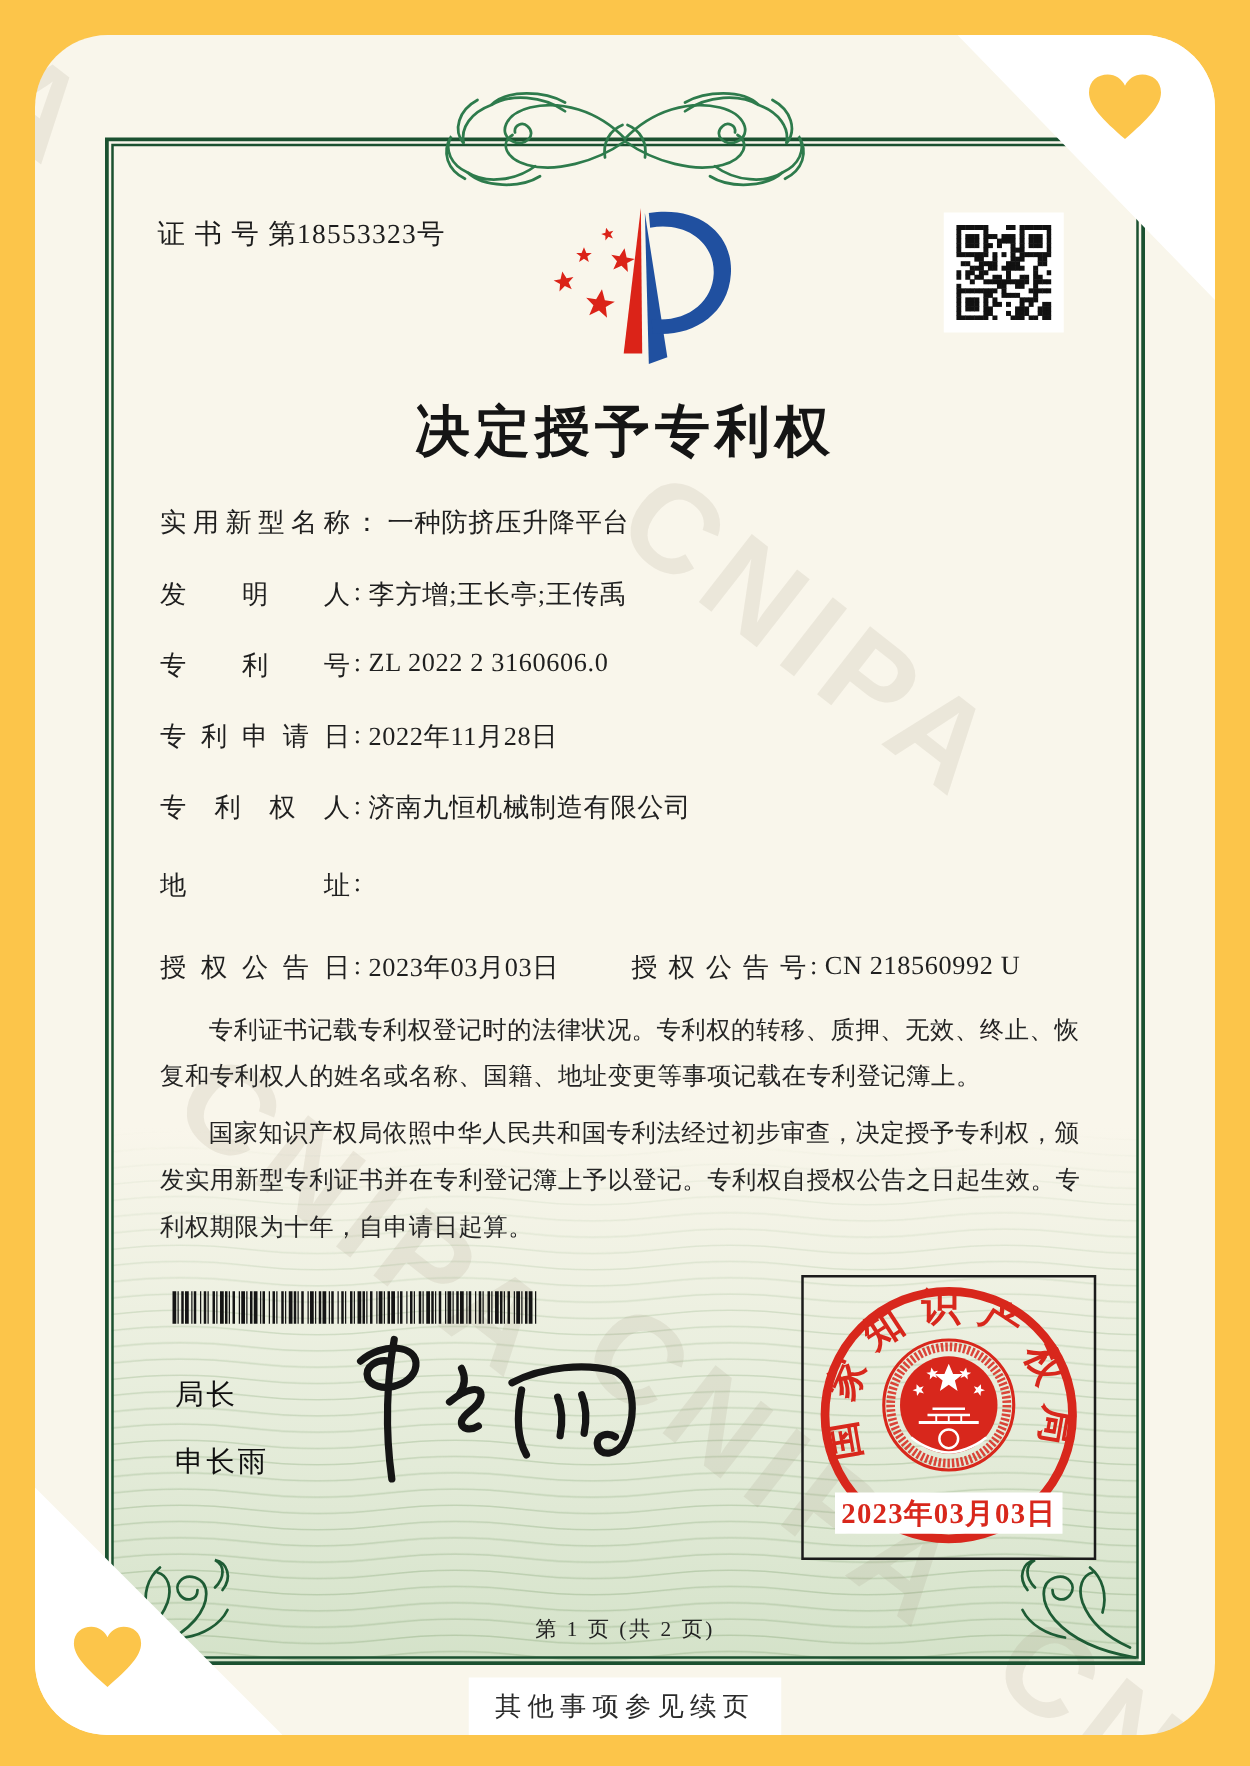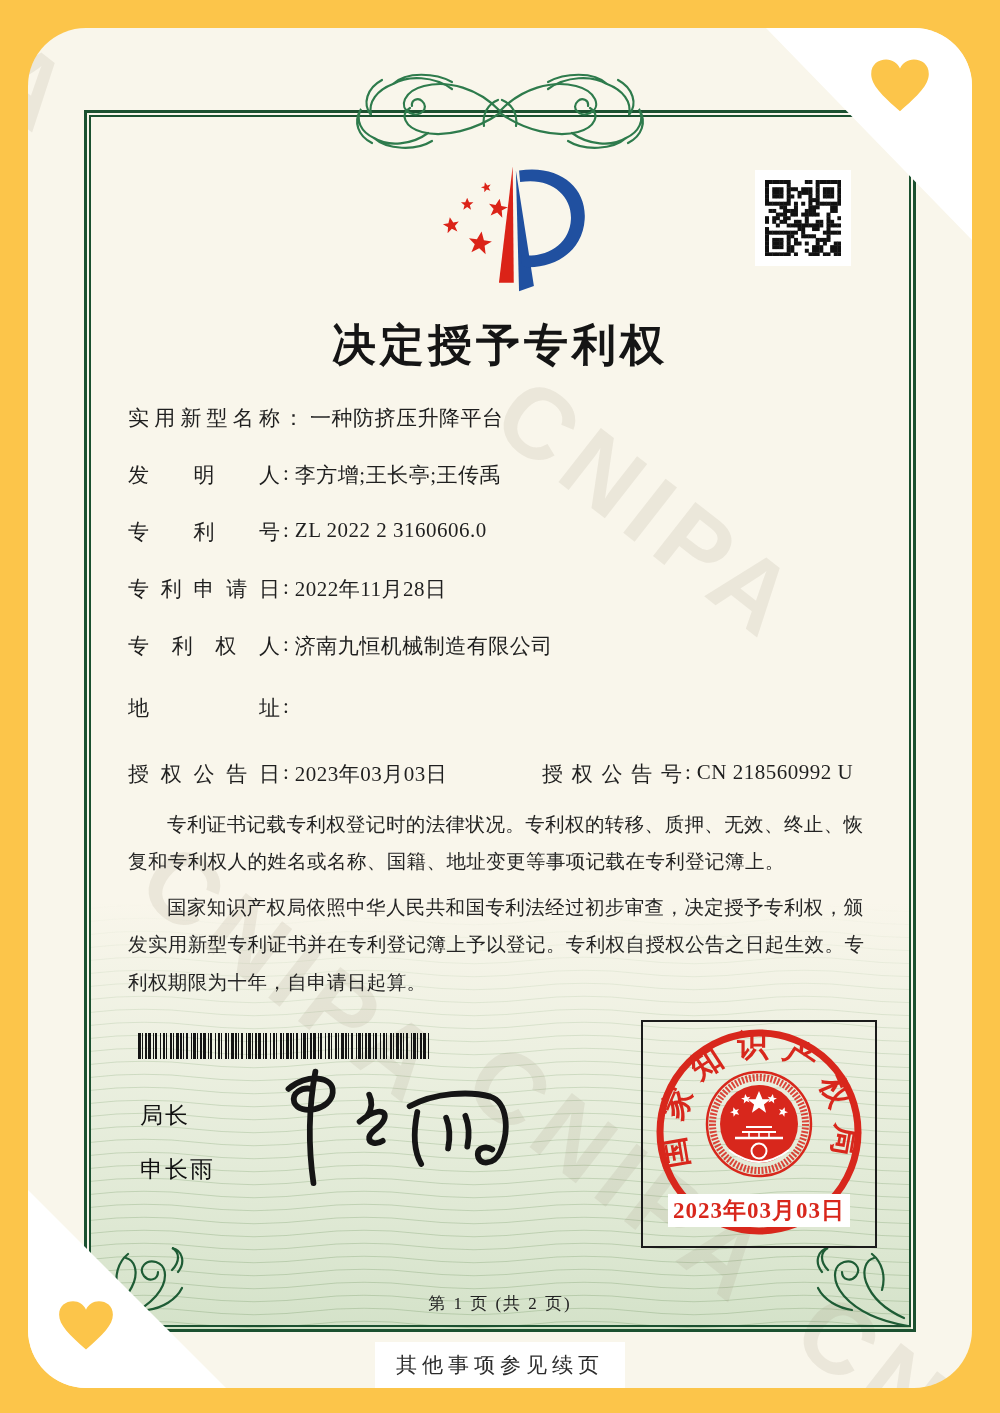--- a/index.html
+++ b/index.html
@@ -26,21 +26,21 @@
   .qr{position:absolute;left:727px;top:142px;width:96px;height:96px;background:#fff;
       display:flex;align-items:center;justify-content:center;}
   .title{position:absolute;left:0;right:0;top:288px;text-align:center;font-size:44px;font-weight:bold;
          color:#151515;letter-spacing:4px;}
   .row{position:absolute;left:100px;font-size:21px;color:#1f1f1f;display:flex;align-items:flex-start;width:760px;}
   .flabel{display:inline-block;width:152px;text-align:justify;text-align-last:justify;flex:none;}
   .colon{margin:0 6px 0 3px;flex:none;}
   .fvalue{letter-spacing:0.5px;}
   .addr-value{width:596px;line-height:1.55;}
   .pair2{position:absolute;left:377px;top:0;display:flex;}
-  .pair2 .flabel{width:140px;margin-left:37px;}
+  .pair2 .flabel{width:140px;}
   .paras{position:absolute;left:100px;top:778px;width:748px;font-size:19.5px;color:#242424;
          line-height:1.92;letter-spacing:0.4px;}
   .paras p{margin:0 0 8px 0;text-indent:2em;}
   .barcode{position:absolute;left:110px;top:1005px;width:292px;height:26px;font-size:0;line-height:0;}
   .barcode span{display:inline-block;height:100%;}
   .officer{position:absolute;left:112px;font-family:"Liberation Sans","DejaVu Sans",sans-serif;
            font-size:23px;color:#111;letter-spacing:2px;}
   .sig{position:absolute;left:222px;top:1034px;}
   .seal-box{position:absolute;left:613px;top:992px;width:236px;height:228px;border:2px solid #1b1b1b;box-sizing:border-box;}
   .seal-date{position:absolute;left:613px;top:1166px;width:236px;display:flex;justify-content:center;}
@@ -132,20 +132,21 @@
         <path d="M4,100 C28,96 52,88 68,70 C80,56 80,40 68,36 C58,33 50,42 56,50 C61,56 70,54 70,46"></path>
         <path d="M8,92 C26,84 40,72 46,56 C50,44 46,34 38,32"></path>
         <path d="M60,84 C74,82 88,74 94,62"></path>
         <path d="M30,64 C26,50 30,36 40,28"></path>
         <path d="M84,44 C92,36 92,26 84,22 C94,24 98,36 90,46"></path>
       </g>
     </svg>
 
     <div class="content">
 
+      <div class="cert-number">证 书 号 第18553323号</div>
 
       <svg class="logo" width="180" height="140" viewBox="0 0 170 132">
         <defs>
           <path id="st" d="M0,-10 L2.9,-3.1 L9.5,-3.1 L4.1,1.2 L5.9,8.1 L0,4 L-5.9,8.1 L-4.1,1.2 L-9.5,-3.1 L-2.9,-3.1 Z"></path>
         </defs>
         <g fill="#DB2318">
           <use href="#st" transform="translate(72,22) scale(0.5) rotate(-15)"></use>
           <use href="#st" transform="translate(54,38) scale(0.62)"></use>
           <use href="#st" transform="translate(83,42) scale(0.95) rotate(10)"></use>
           <use href="#st" transform="translate(39,58) scale(0.8) rotate(-10)"></use>

